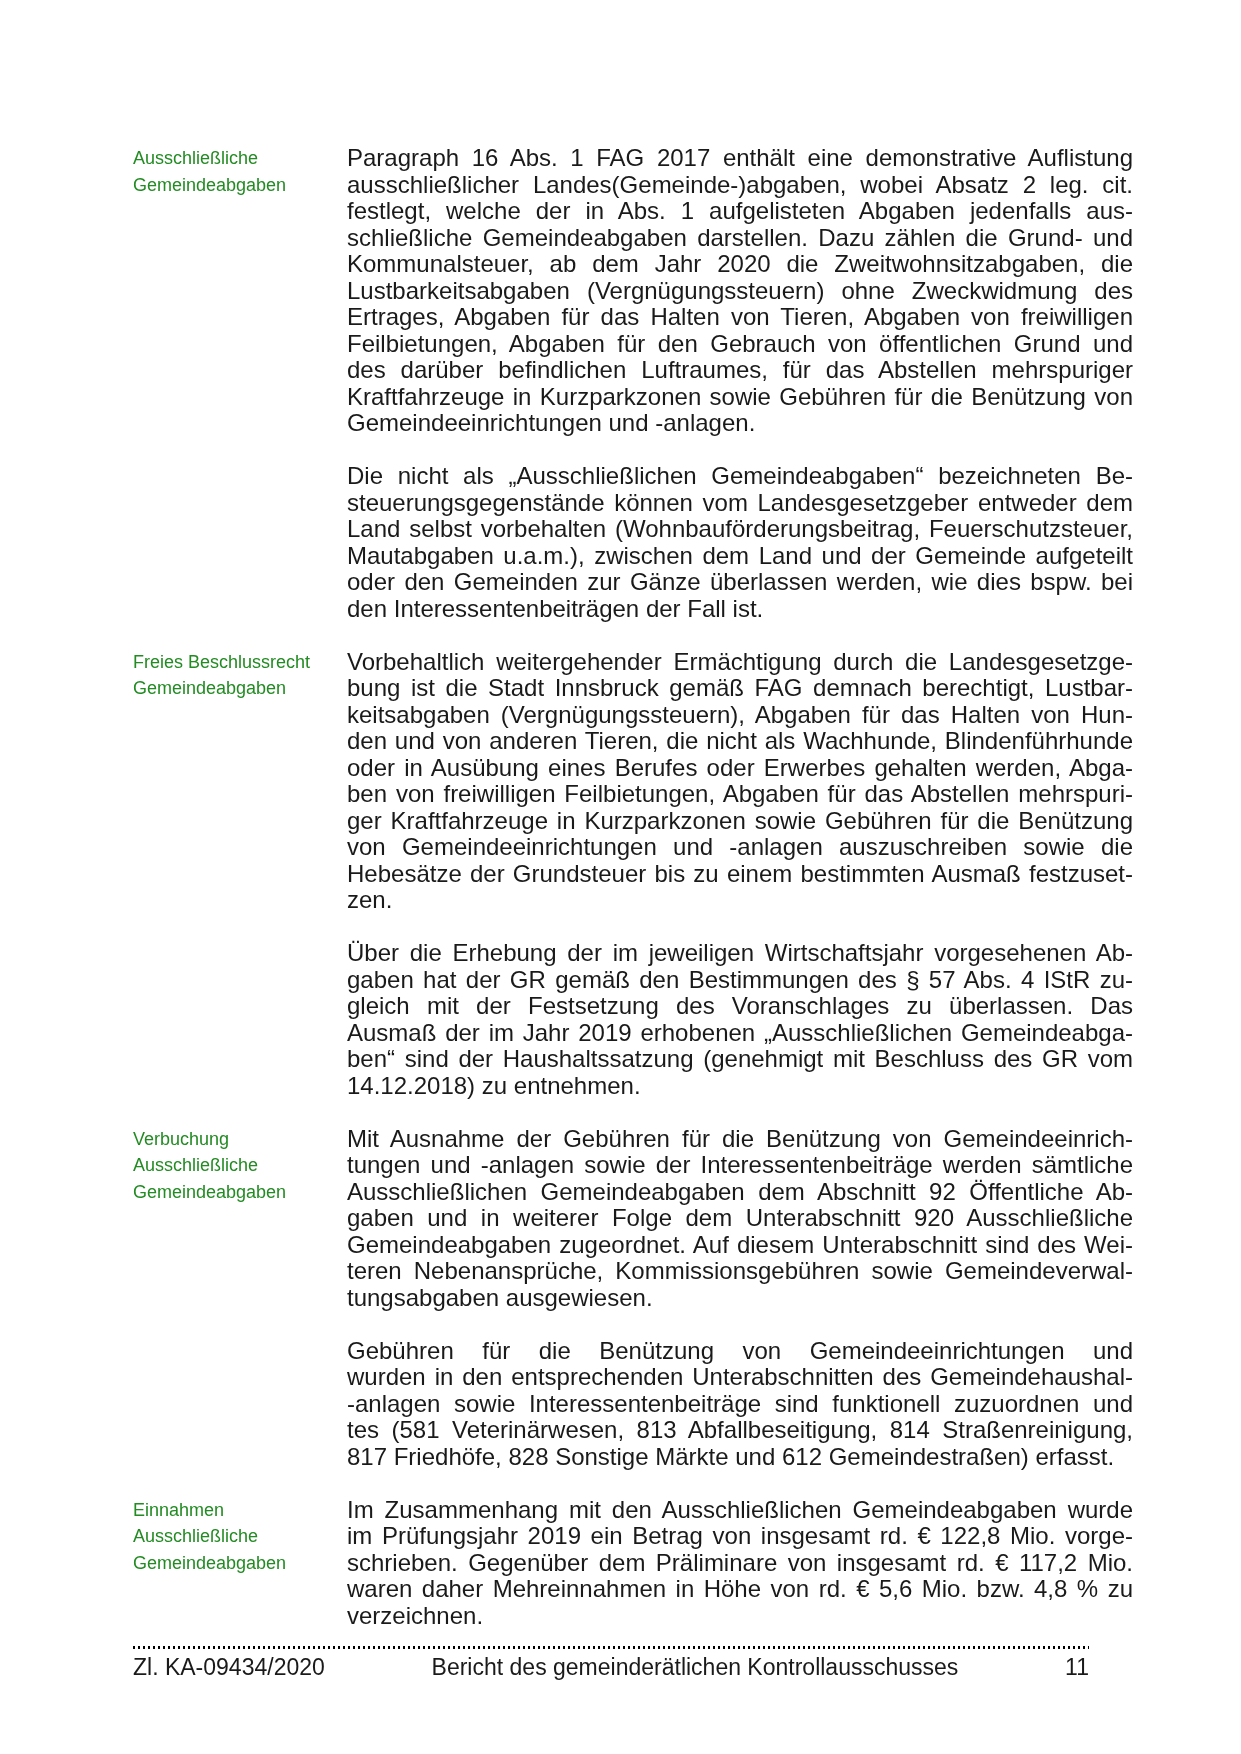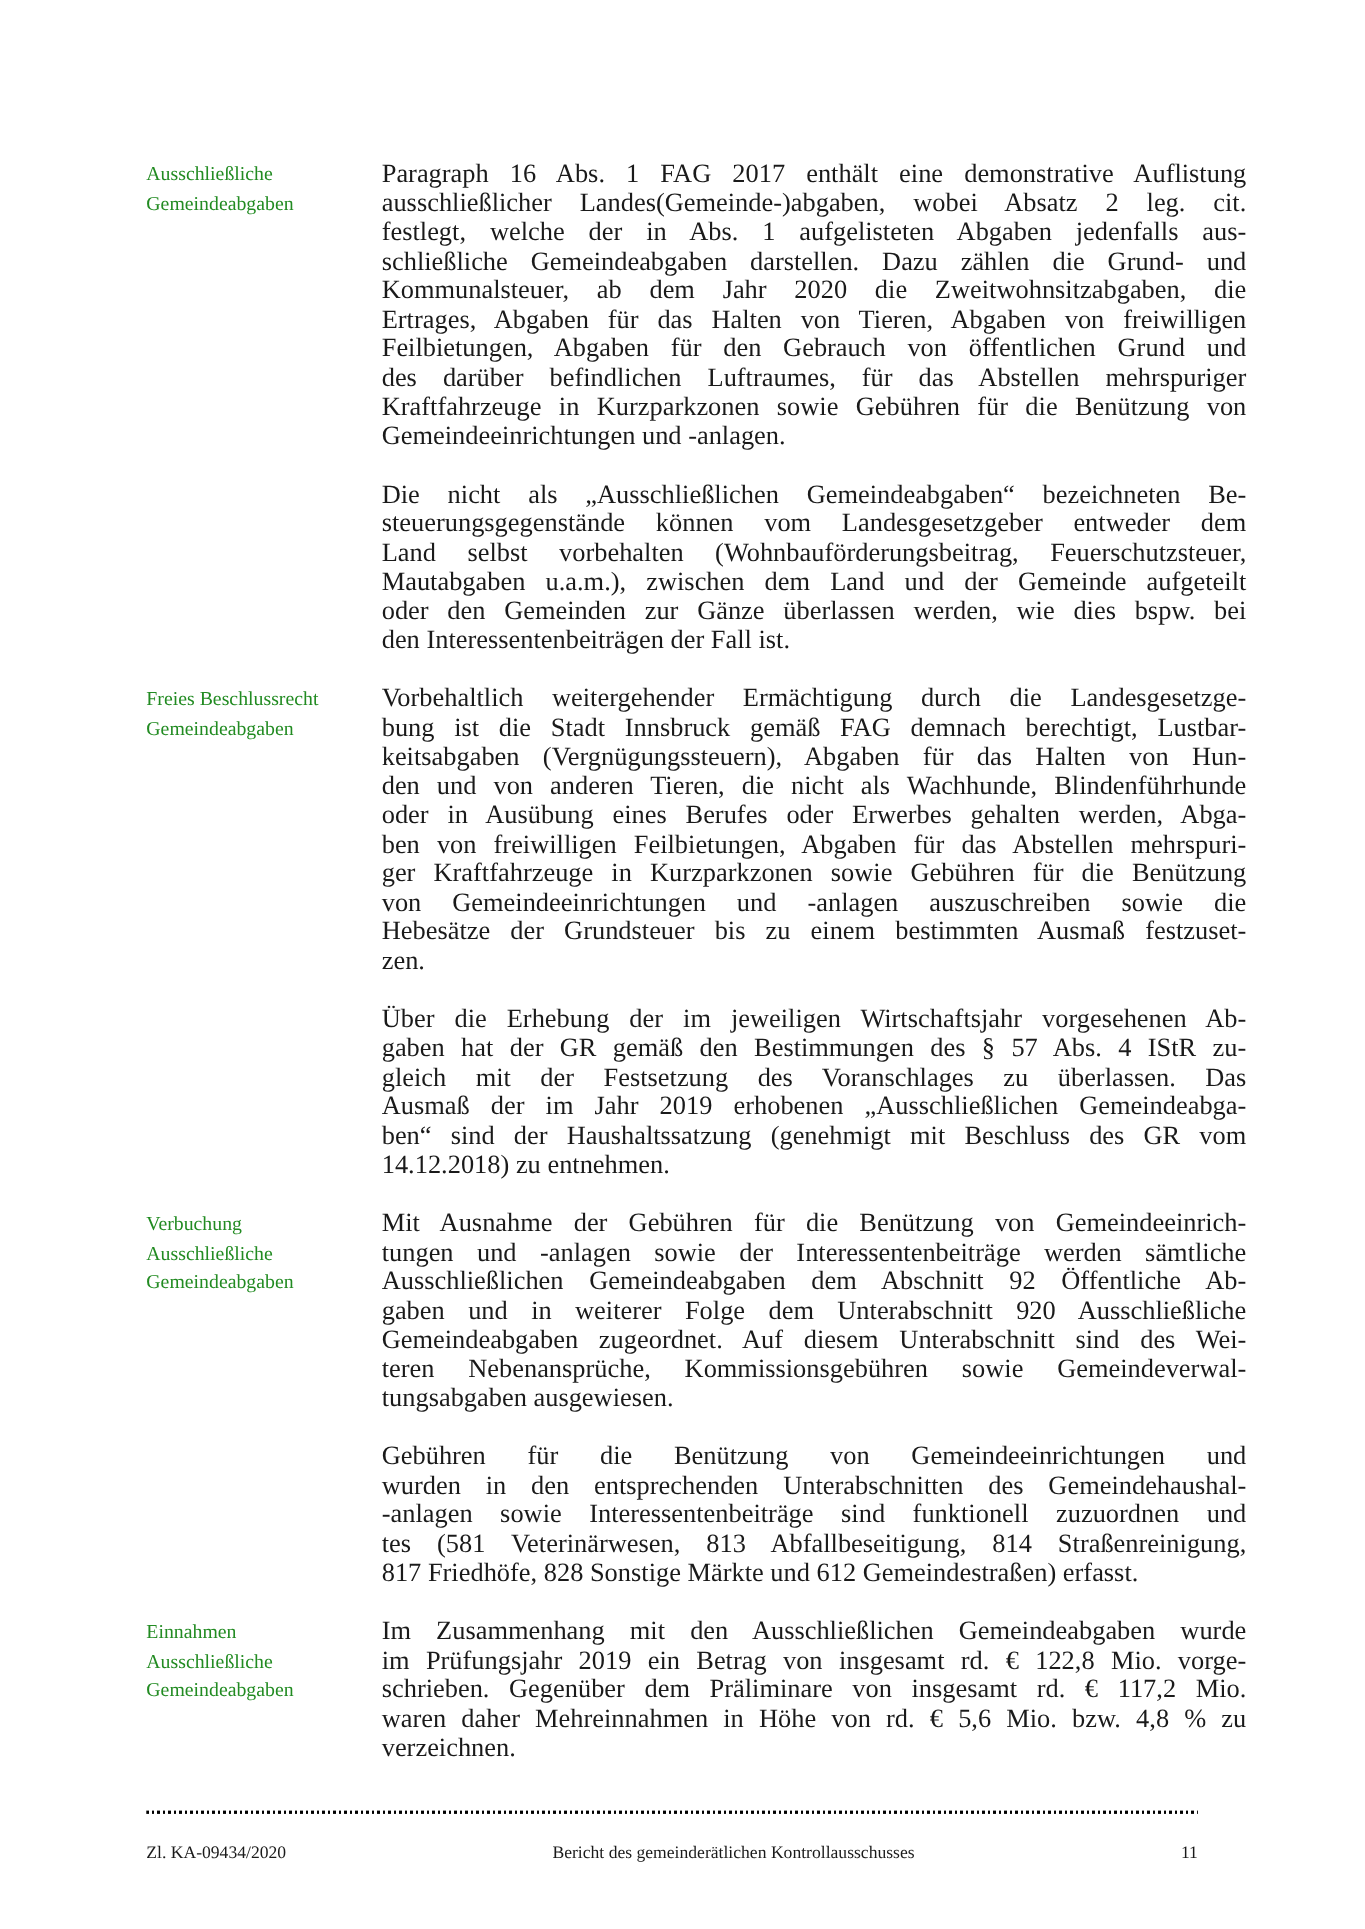--- a/index.html
+++ b/index.html
@@ -5,21 +5,21 @@
   html, body {
     margin: 0;
     padding: 0;
     background: #ffffff;
   }
   .page {
     position: relative;
     width: 1241px;
     height: 1754px;
     background: #ffffff;
-    font-family: Liberation Serif, serif;
+    font-family: Liberation Sans, sans-serif;
     color: #1a1a1a;
     overflow: hidden;
   }
   .content {
     padding: 145px 108px 0 133px;
   }
   .row {
     display: flex;
     align-items: flex-start;
     margin-bottom: 26.5px;
@@ -52,25 +52,25 @@
     position: absolute;
     left: 133px;
     top: 1646px;
     width: 956px;
   }
   .dotline {
     height: 3px;
     background: repeating-linear-gradient(to right, #000 0px, #000 2px, transparent 2px, transparent 5px);
   }
   .footer-row {
-    margin-top: 25px;
+    margin-top: 7px;
     display: flex;
     justify-content: flex-start;
     align-items: baseline;
-    font-size: 16px;
+    font-size: 23px;
     line-height: 22px;
   }
   .footer-ref   { flex: 0 0 auto; }
   .footer-title { flex: 1 1 auto; text-align: center; }
   .footer-page  { flex: 0 0 auto; }
 </style>
 </head>
 <body>
 
 <div class="page">
@@ -78,20 +78,21 @@
 
     <section class="row">
       <div class="label-col">Ausschließliche
 Gemeindeabgaben</div>
       <div class="para">
           <div class="jline">Paragraph 16 Abs. 1 FAG 2017 enthält eine demonstrative Auflistung</div>
           <div class="jline">ausschließlicher Landes(Gemeinde-)abgaben, wobei Absatz 2 leg. cit.</div>
           <div class="jline">festlegt, welche der in Abs. 1 aufgelisteten Abgaben jedenfalls aus-</div>
           <div class="jline">schließliche Gemeindeabgaben darstellen. Dazu zählen die Grund- und</div>
           <div class="jline">Kommunalsteuer, ab dem Jahr 2020 die Zweitwohnsitzabgaben, die</div>
+          <div class="jline">Lustbarkeitsabgaben (Vergnügungssteuern) ohne Zweckwidmung des</div>
           <div class="jline">Ertrages, Abgaben für das Halten von Tieren, Abgaben von freiwilligen</div>
           <div class="jline">Feilbietungen, Abgaben für den Gebrauch von öffentlichen Grund und</div>
           <div class="jline">des darüber befindlichen Luftraumes, für das Abstellen mehrspuriger</div>
           <div class="jline">Kraftfahrzeuge in Kurzparkzonen sowie Gebühren für die Benützung von</div>
           <div class="jline jlast">Gemeindeeinrichtungen und -anlagen.</div>
         </div>
     </section>
 
     <section class="row">
       <div class="label-col"></div>

